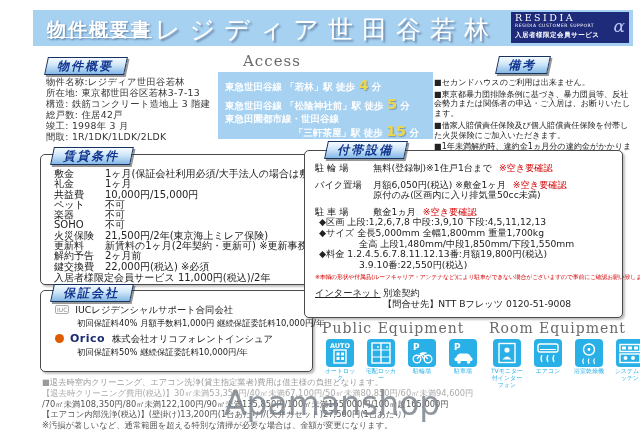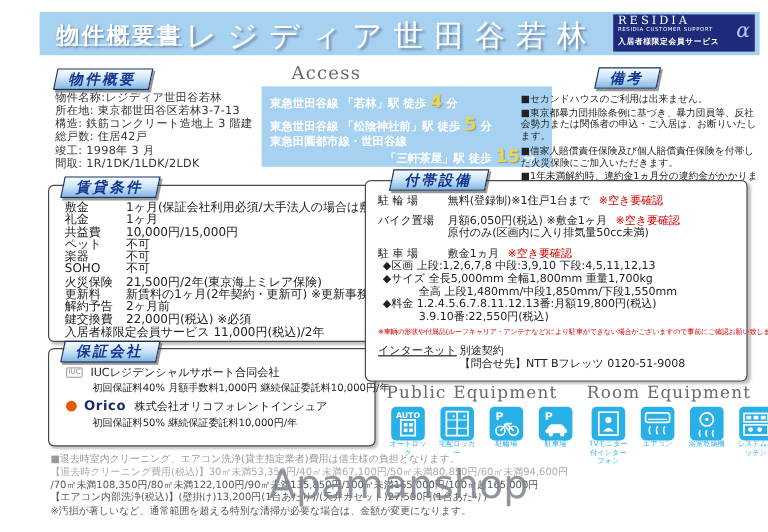--- a/index.html
+++ b/index.html
@@ -25,21 +25,21 @@
          letter-spacing:2px;white-space:nowrap;z-index:3;}
   .serif-title{position:absolute;font-family:"DejaVu Serif",serif;color:#6a6a6a;font-size:15px;
                letter-spacing:1px;}
   
   .panel{position:absolute;border:1px solid #4a4a4a;border-radius:5px;background:#fff;
          box-shadow:2px 2px 2px rgba(120,120,120,.45);box-sizing:border-box;}
   
   .ov-lines{position:absolute;left:46px;top:77px;width:180px;font-size:9.3px;line-height:10.9px;
             color:#333;letter-spacing:.3px;}
   
-  .access-box{position:absolute;left:218px;top:72px;width:242px;height:67px;background:#a6d1f1;
+  .access-box{position:absolute;left:218px;top:72px;width:215px;height:67px;background:#a6d1f1;
               color:#fff;font-weight:bold;font-size:9.5px;box-sizing:border-box;padding:7px 6px 0 7px;}
   .ac-row{white-space:nowrap;line-height:13px;}
   .ac-row.gap{margin-top:5px;}
   .ac-num{color:#ead64f;font-size:14.5px;font-weight:bold;text-shadow:1px 1px 1px #7d97b4;}
   .ac-right{text-align:right;padding-right:8px;}
   
   .remarks-list{position:absolute;left:434px;top:78px;width:202px;font-size:8.1px;
                 line-height:9.7px;color:#222;}
   .remarks-list div{margin-bottom:2px;}
   
@@ -62,21 +62,21 @@
   
   .fac-panel{left:304px;top:150px;width:319px;height:168px;}
   .fac-body{padding:12px 6px 0 10px;font-size:9.2px;line-height:10.6px;color:#222;}
   .fac-row{display:flex;white-space:nowrap;}
   .fac-label{width:58px;flex:0 0 58px;}
   .red{color:#d40000;}
   .fac-note{margin-left:7px;}
   .fac-sub{margin-left:58px;white-space:nowrap;}
   .fac-gap{height:6px;}
   .ind1{margin-left:4px;white-space:nowrap;}
-  .ind2{margin-left:34px;white-space:nowrap;}
+  .ind2{margin-left:44px;white-space:nowrap;}
   .fac-warn{font-size:5.9px;color:#d40000;margin-top:2px;white-space:nowrap;letter-spacing:-0.2px;}
   .net-row{margin-top:5px;display:flex;white-space:nowrap;}
   .net-label{width:68px;flex:0 0 68px;text-decoration:underline;}
   .net-contact{margin-left:68px;white-space:nowrap;}
   
   .equip-icons{position:absolute;display:flex;gap:5px;}
   .icon-cell{width:36px;text-align:center;}
   .icon-box{width:28px;height:28px;background:#29b0e6;border-radius:4px;margin:0 auto;}
   .icon-box svg{display:block;}
   .icon-label{font-size:6px;line-height:6.8px;color:#29b0e6;margin-top:1px;}

